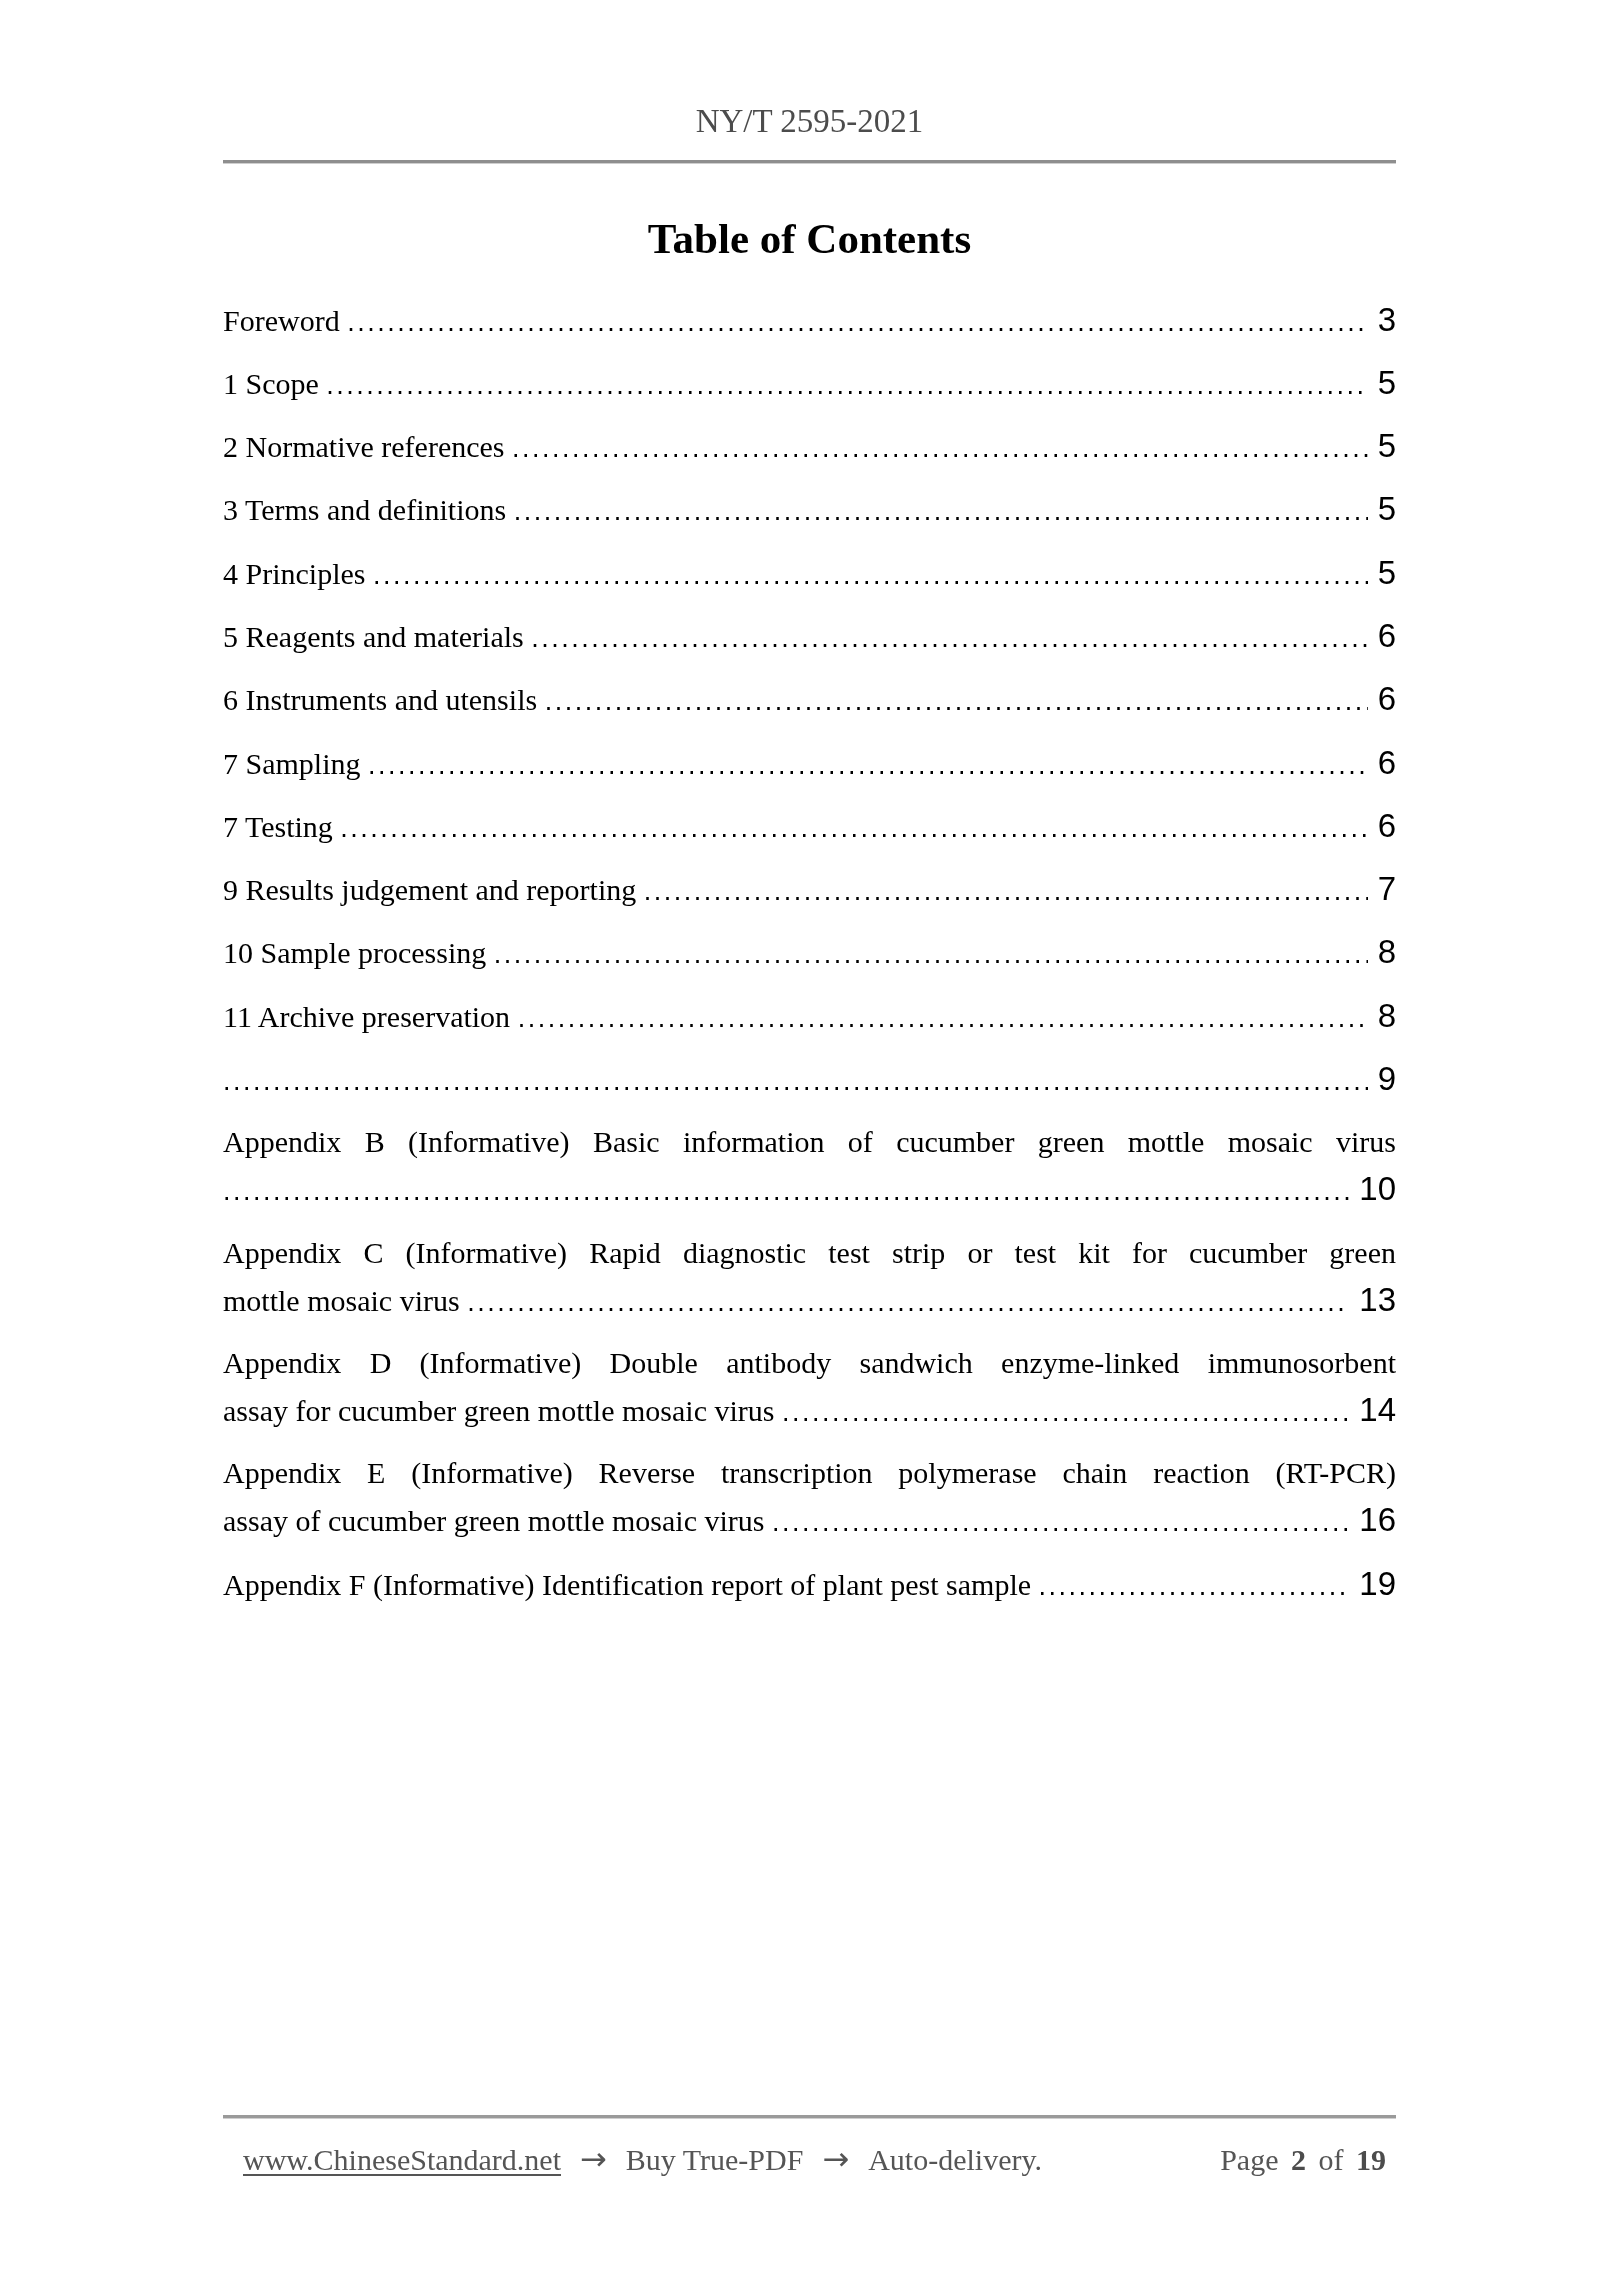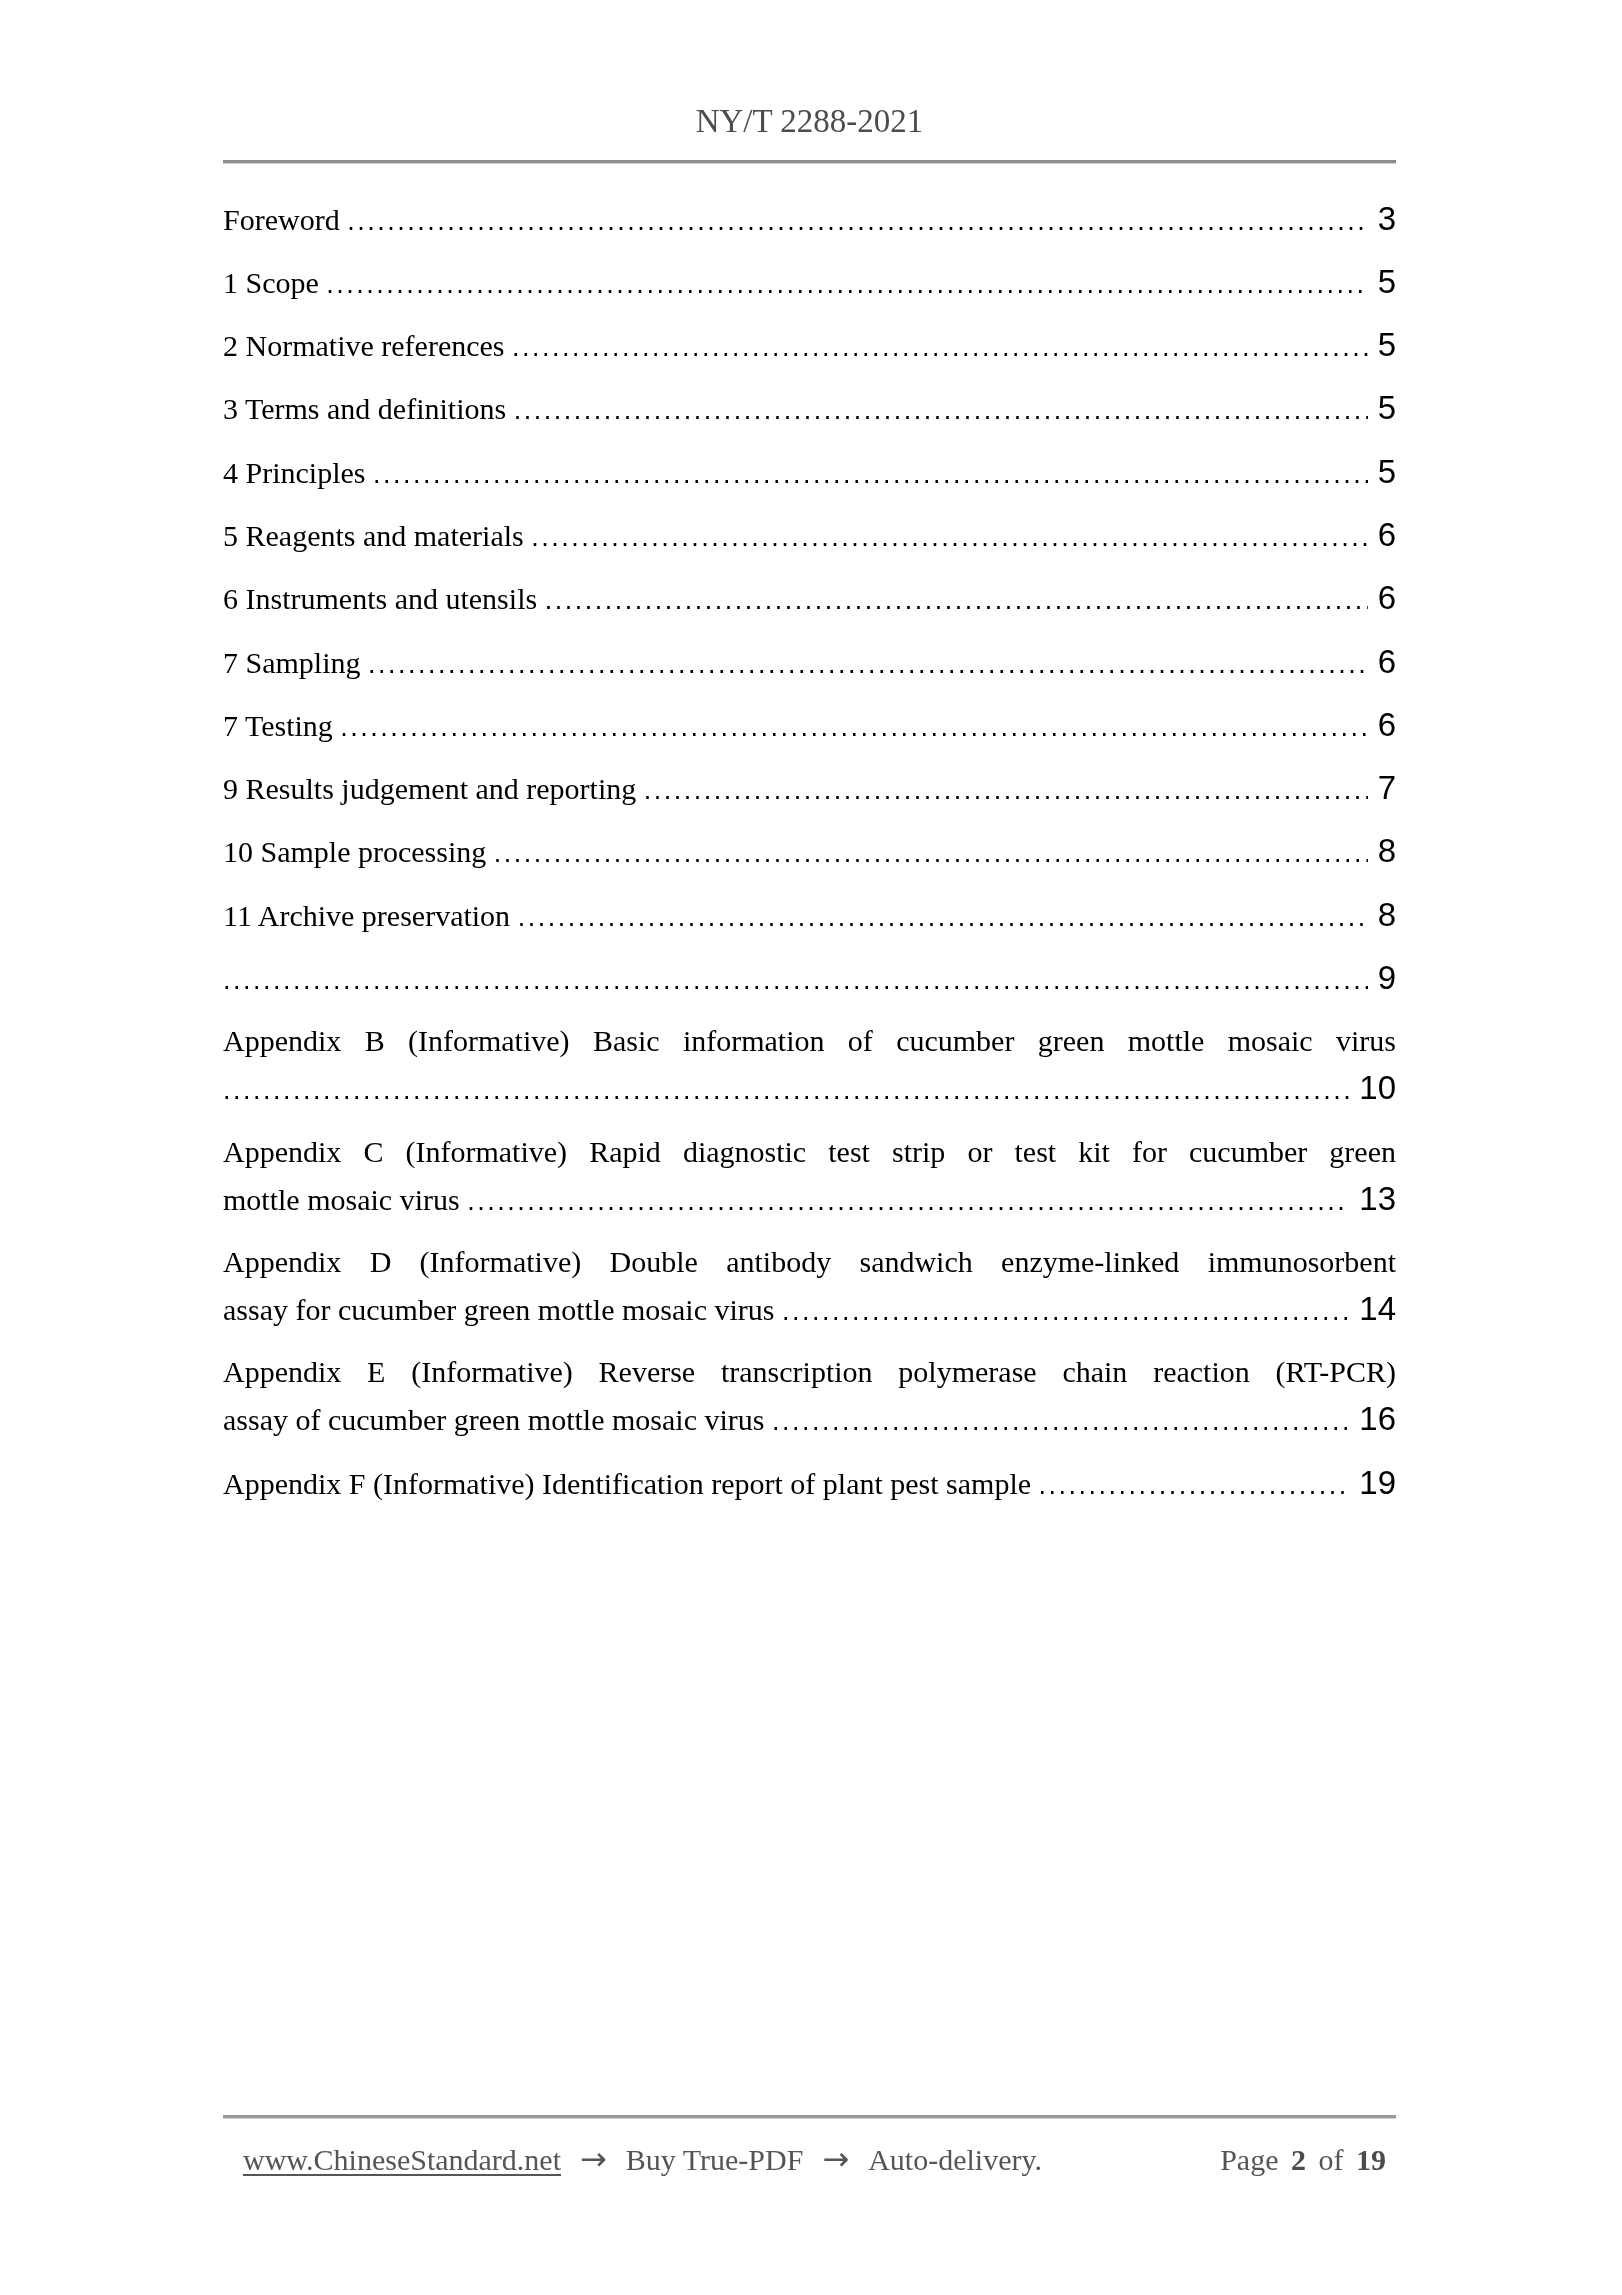--- a/index.html
+++ b/index.html
@@ -114,22 +114,23 @@
     gap:12.5px;
     padding-right:10px;
   }
   .page-indicator b { font-weight:bold; color:#4c4c4c; }
 </style>
 </head>
 <body>
 
 <div class="page">
   <div class="content">
-    <div class="doc-number">NY/T 2288-2021</div>
+    <div class="doc-number">NY/T 2595-2021</div>
     <div class="header-rule"></div>
+    <h1 class="doc-title">Table of Contents</h1>
     <div class="toc">
         <div class="toc-entry">
           <div class="toc-lastline">
             <span class="toc-label">Foreword</span>
             <span class="toc-dots">..........................................................................................................................................................................</span>
             <span class="toc-page">3</span>
           </div>
         </div>
         <div class="toc-entry">
           <div class="toc-lastline">

